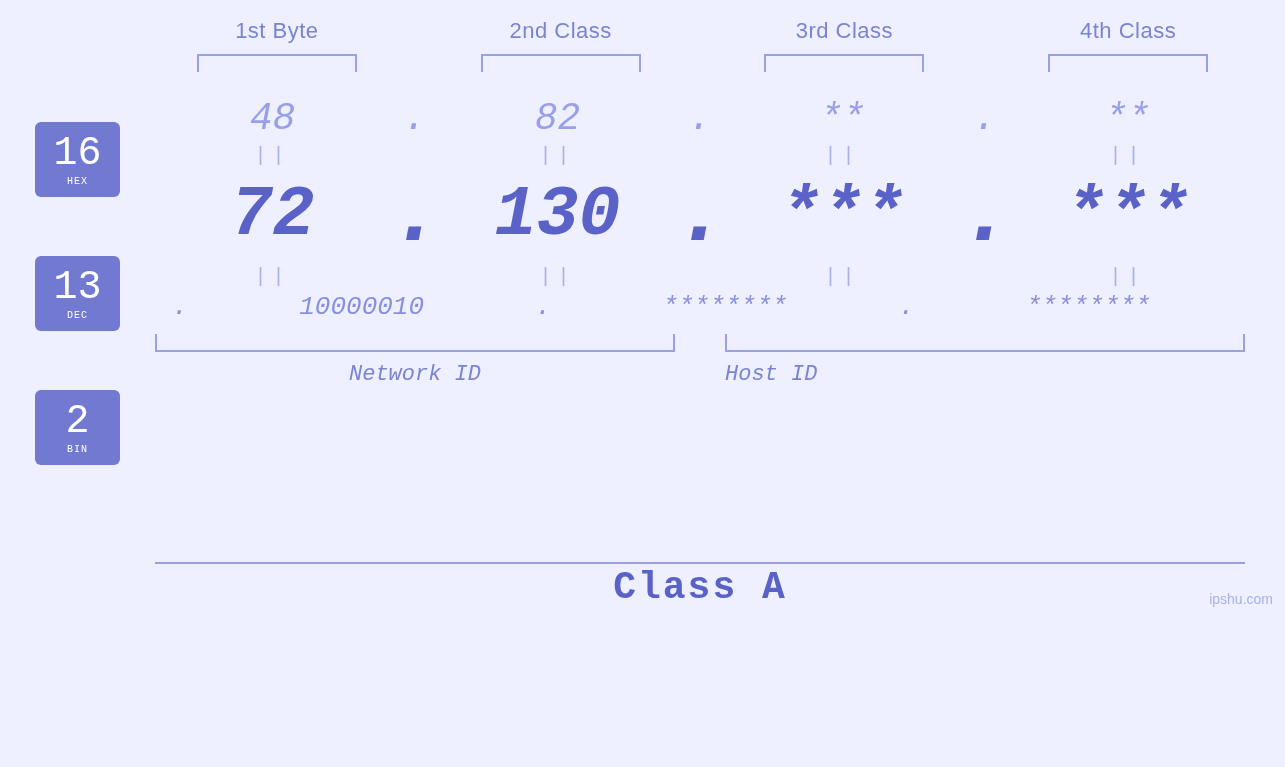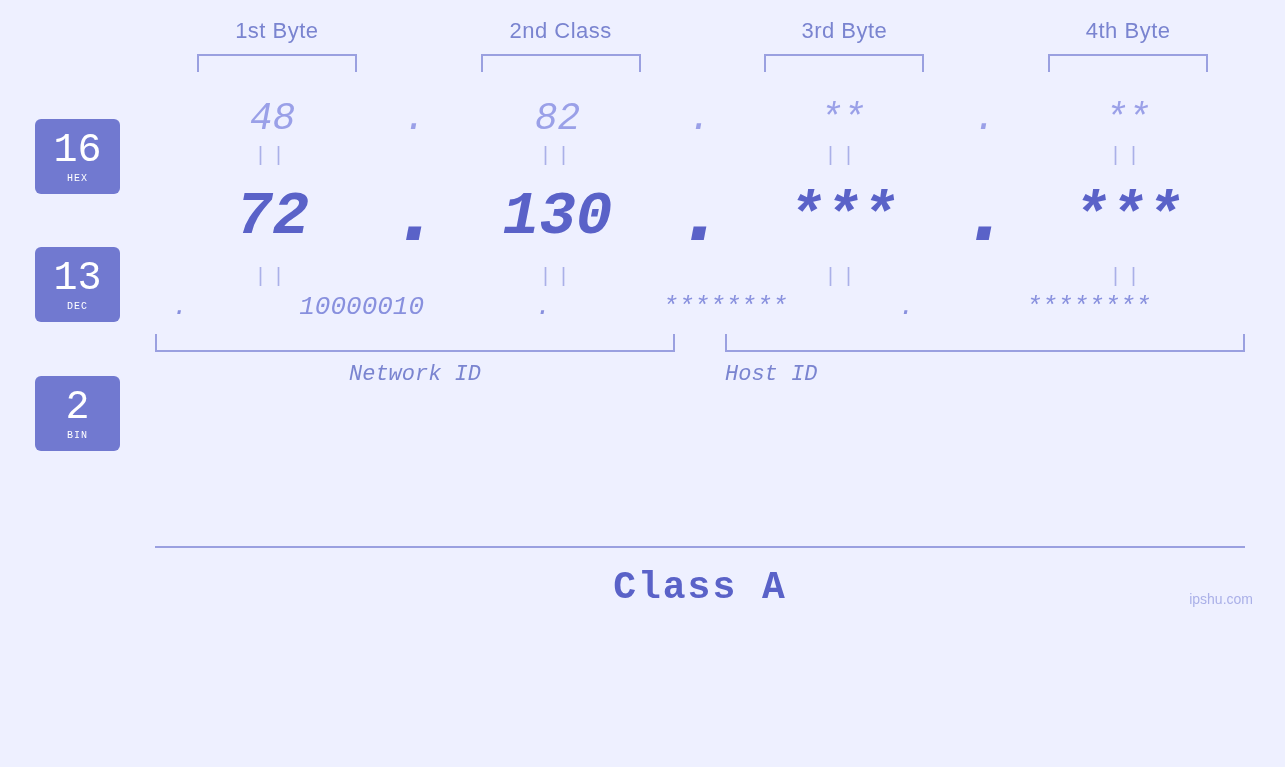--- a/index.html
+++ b/index.html
@@ -112,21 +112,21 @@
       color: #9aa0e8;
     }
 
     .hex-dot {
       font-size: 38px;
       color: #9aa0e8;
     }
 
     
     .dec-val {
-      font-size: 61px;
+      font-size: 70px;
       font-weight: 900;
       color: #5a62c8;
       line-height: 1;
     }
 
     .dec-dot {
       font-size: 90px;
       font-weight: 900;
       color: #5a62c8;
       line-height: 1;
@@ -148,21 +148,21 @@
       color: #5a62c8;
       font-family: 'Courier New', Courier, monospace;
       font-weight: bold;
       letter-spacing: 2px;
     }
 
     
     .watermark {
       position: absolute;
       bottom: 12px;
-      right: 32px;
+      right: 12px;
       color: #aab0e8;
       font-size: 14px;
       font-family: Arial, sans-serif;
     }
 
     .inner-row {
       display: flex;
       align-items: center;
       width: 100%;
     }
@@ -187,26 +187,26 @@
       <div class="byte-label">1st Byte</div>
       <div class="bracket-top"></div>
     </div>
     <div style="width:50px;"></div>
     <div class="byte-col">
       <div class="byte-label">2nd Class</div>
       <div class="bracket-top"></div>
     </div>
     <div style="width:50px;"></div>
     <div class="byte-col">
-      <div class="byte-label">3rd Byte</div>
+      <div class="byte-label">3rd Class</div>
       <div class="bracket-top"></div>
     </div>
     <div style="width:50px;"></div>
     <div class="byte-col">
-      <div class="byte-label">4th Byte</div>
+      <div class="byte-label">4th Class</div>
       <div class="bracket-top"></div>
     </div>
   </div>
 
   <div class="content-area">
 
     <div class="base-labels-col">
       <div class="base-badge">
         <span class="base-number">16</span>
         <span class="base-name">HEX</span>
@@ -296,19 +296,19 @@
 
           <div style="flex:2.1; ">
             <span style="color:#7a84d0; font-size:22px; font-family:'Courier New',Courier,monospace;">Host ID</span>
           </div>
         </div>
       </div>
 
     </div>
   </div>
 
-  <div style="display:flex; justify-content:center; align-items:center; border-top:2px solid #9aa0e0; margin: 8px 40px 0 155px; padding:18px 0 10px 0;">
+  <div style="display:flex; justify-content:center; align-items:center; border-top:2px solid #9aa0e0; margin: 8px 40px 0 155px; padding:2px 0 10px 0;">
     <span class="class-label">Class A</span>
   </div>
 
   <div class="watermark">ipshu.com</div>
 
 </div>
 
 </body></html>

